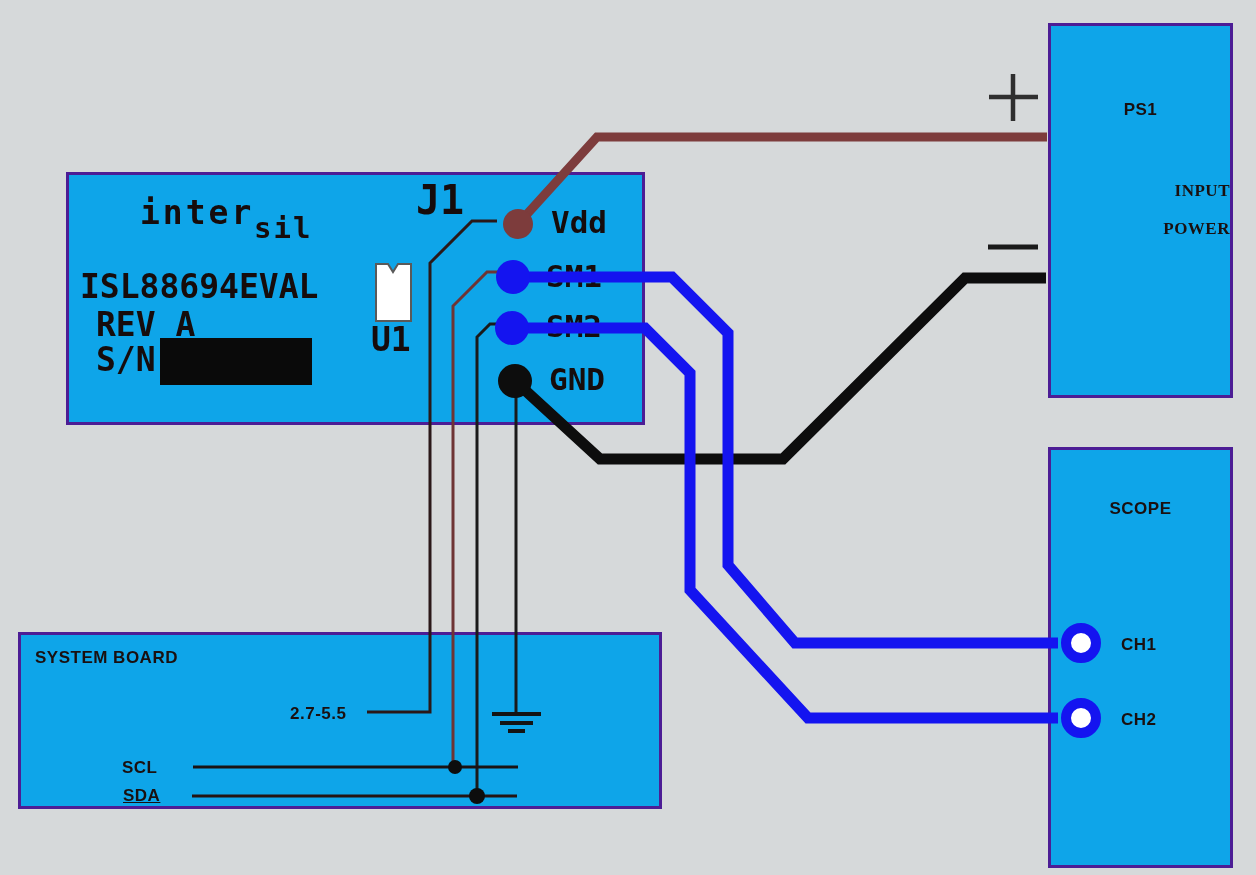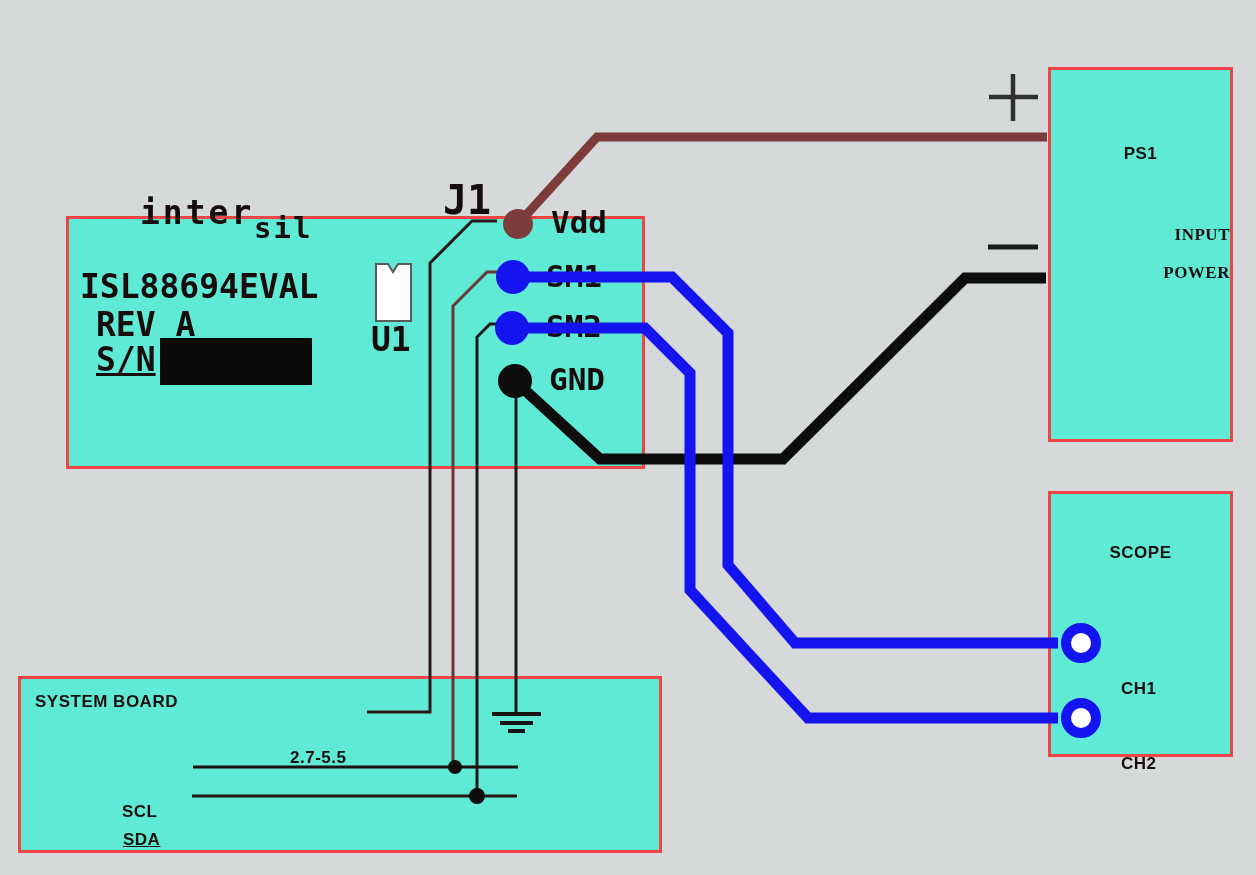--- a/index.html
+++ b/index.html
@@ -6,25 +6,24 @@
   body{
     width:1256px;height:875px;
     background:#d6d9da;
     font-family:"Liberation Sans", sans-serif;
     position:relative;
     overflow:hidden;
   }
   .canvas{position:absolute;inset:0;}
   .box{
     position:absolute;
-    background:#5eead4;
-    border:3px solid #ef4444;
+    background:#0ea5e9;
+    border:3px solid #4c1d95;
     box-sizing:border-box;
     z-index:0;
-    margin-top:44px;
   }
   .mono{
     font-family:"DejaVu Sans Mono", monospace;
     font-weight:bold;
     color:#160c0c;
     position:absolute;
     white-space:nowrap;
     z-index:1;
     line-height:1;
   }
@@ -50,40 +49,40 @@
   <div class="box" style="left:66px;top:172px;width:579px;height:253px;"></div>
 
   <div class="box" style="left:1048px;top:23px;width:185px;height:375px;">
     <div class="sans" style="left:0;right:0;top:75px;text-align:center;">PS1</div>
     <div class="sans ps-lines" style="left:0;right:0;top:146px;">
       <div>INPUT</div>
       <div>POWER</div>
     </div>
   </div>
 
-  <div class="box" style="left:1048px;top:447px;width:185px;height:266px;">
+  <div class="box" style="left:1048px;top:447px;width:185px;height:421px;">
     <div class="sans" style="left:0;right:0;top:50px;text-align:center;">SCOPE</div>
     <div class="sans" style="left:70px;top:186px;">CH1</div>
     <div class="sans" style="left:70px;top:261px;">CH2</div>
   </div>
 
   <div class="box" style="left:18px;top:632px;width:644px;height:177px;">
     <div class="sans" style="left:14px;top:14px;">SYSTEM BOARD</div>
     <div class="sans" style="left:269px;top:70px;">2.7-5.5</div>
     <div class="sans" style="left:101px;top:124px;">SCL</div>
     <div class="sans" style="left:102px;top:152px;text-decoration:underline;">SDA</div>
   </div>
 
   <div class="mono" style="left:140px;top:196px;font-size:33px;letter-spacing:3px;">inter</div>
   <div class="mono" style="left:254px;top:214px;font-size:29px;letter-spacing:2px;">sil</div>
   <div class="mono" style="left:80px;top:270px;font-size:33px;">ISL88694EVAL</div>
   <div class="mono" style="left:96px;top:308px;font-size:33px;">REV A</div>
-  <div class="mono" style="left:96px;top:343px;font-size:33px;text-decoration:underline;">S/N</div>
+  <div class="mono" style="left:96px;top:343px;font-size:33px;">S/N</div>
   <div class="mono" style="left:371px;top:323px;font-size:33px;">U1</div>
-  <div class="mono" style="left:416px;top:180px;font-size:40px;margin-left:27px;">J1</div>
+  <div class="mono" style="left:416px;top:180px;font-size:40px;">J1</div>
 
   <div class="mono" style="left:551px;top:207px;font-size:31px;">Vdd</div>
   <div class="mono" style="left:546px;top:261px;font-size:31px;">SM1</div>
   <div class="mono" style="left:546px;top:311px;font-size:31px;">SM2</div>
   <div class="mono" style="left:549px;top:364px;font-size:31px;">GND</div>
 
   <svg class="wires" width="1256" height="875" viewBox="0 0 1256 875">
 
     <rect x="160" y="338" width="152" height="47" fill="#0a0a0a"></rect>
 

